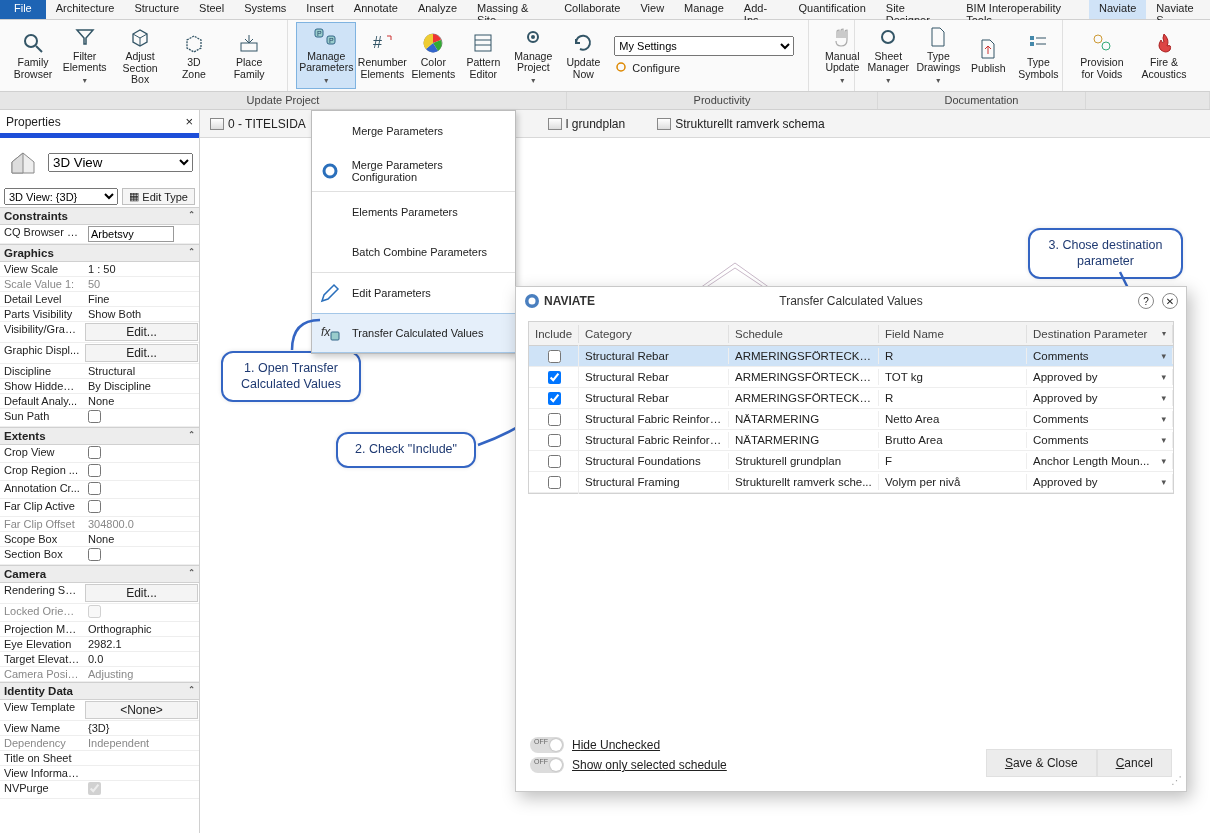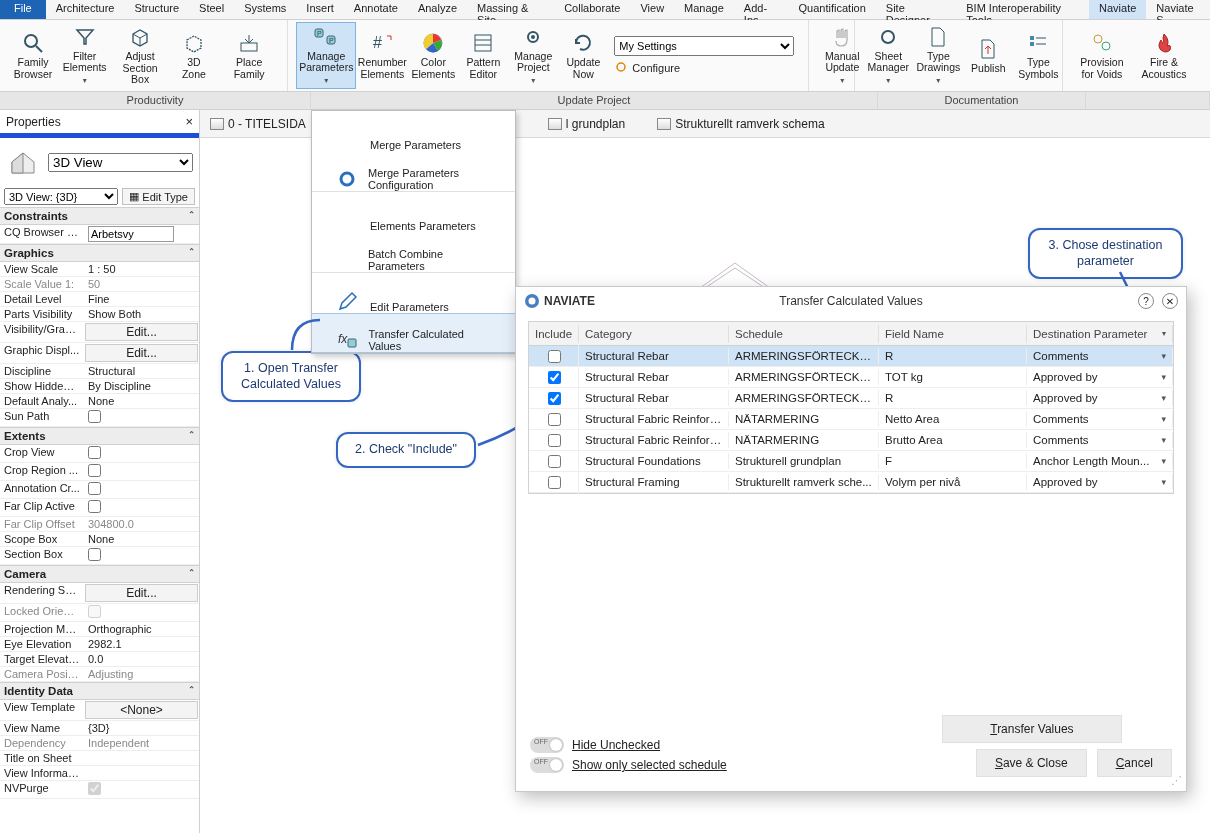--- a/index.html
+++ b/index.html
@@ -22,21 +22,21 @@
 
   .settings-row { display: flex; flex-direction: column; justify-content: center; gap:4px; padding: 4px 6px; }
   .settings-select { width: 180px; height: 20px; font-size: 11px; }
   .config-link { display:flex; align-items:center; gap:4px; cursor:pointer; }
 
   .ribbon-caption-row { display:flex; height:18px; background:#e6e6e6; border-bottom:1px solid #d0d0d0; }
   .ribbon-caption-row div { text-align:center; font-size:11px; color:#444; border-right:1px solid #d8d8d8; padding-top:2px; }
 
   
   .dropdown { position: absolute; top: 0px; left: 311px; width: 205px; background: #fff; border: 1px solid #bcbcbc; box-shadow: 2px 3px 6px rgba(0,0,0,0.2); z-index: 40; }
-  .dropdown .ditem { display: flex; align-items: flex-end; height: 40px; padding: 0 24px; gap: 10px; cursor: pointer; }
+  .dropdown .ditem { display: flex; align-items: center; height: 40px; padding: 0 6px; gap: 10px; cursor: pointer; }
   .dropdown .ditem.hover { background: #e5effa; border-top:1px solid #a4c7e8; border-bottom:1px solid #a4c7e8; }
   .dropdown .dico { width: 24px; height: 24px; display:flex; align-items:center; justify-content:center; }
   .dropdown hr { border:none; border-top:1px solid #e0e0e0; margin:0; }
 
   
   .workarea { display:flex; height: 723px; position:relative; }
 
   
   .props-panel { width: 200px; border-right:1px solid #d0d0d0; display:flex; flex-direction:column; background:#fff; }
   .props-header { display:flex; align-items:center; justify-content:space-between; padding:4px 6px; border-bottom:5px solid #1d4ed8; font-size:12px; }
@@ -86,21 +86,21 @@
   .dlg-row .dest .caret { font-size:9px; color:#555; }
   .dlg-chk { width:13px; height:13px; }
 
   .dlg-footer { margin-top:auto; padding:10px 14px 14px 14px; }
   .toggle-row { display:flex; align-items:center; gap:8px; margin:4px 0; font-size:12px;text-decoration:underline; }
   .toggle { width:34px; height:16px; background:#dcdcdc; border-radius:8px; position:relative; }
   .toggle::after { content:"OFF"; position:absolute; left:4px; top:1px; font-size:7px; color:#666; }
   .toggle .knob { position:absolute; right:2px; top:2px; width:12px; height:12px; background:#fff; border-radius:50%; box-shadow:0 0 2px rgba(0,0,0,.3);}
   .btn { background:#ececec; border:1px solid #e0e0e0; padding:6px 18px; font-size:12px; cursor:pointer; }
   .btn.wide { width:180px; text-align:center; }
-  .btn-row { display:flex; justify-content:flex-end; gap:10px; margin-top:6px;padding-left:34px; }
+  .btn-row { display:flex; justify-content:flex-end; margin-top:6px;padding-left:34px; }
   .resize-grip { position:absolute; right:4px; bottom:4px; font-size:11px; color:#aaa; }
 
   .carrow { font-size:8px; color:#555; }
   u.accel { text-decoration: underline; }
 </style>
 </head>
 <body>
 
 <div class="menubar">
   <div class="item file">File</div>
@@ -324,22 +324,22 @@
         </div>
         <div class="lbl">Fire &amp;
 Acoustics</div>
       </div>
     <div class="ribbon-btn">
         <div class="ico"></div>
       </div>
   </div>
 </div>
 <div class="ribbon-caption-row">
+  <div style="width:567px">Update Project</div>
   <div style="width:311px">Productivity</div>
-  <div style="width:567px">Update Project</div>
   <div style="width:208px">Documentation</div>
   <div style="flex:1"></div>
 </div>
 
 <div class="workarea">
 
   <div class="props-panel">
     <div class="props-header">
       <span>Properties</span>
       <span class="props-close">×</span>
@@ -701,21 +701,20 @@
           <span><u class="accel">H</u><span>ide Unchecked</span></span>
         </div>
         <div class="toggle-row">
           <div class="toggle">
               <div class="knob"></div>
             </div>
           <span><span>Show </span><u class="accel">o</u><span>nly selected schedule</span></span>
         </div>
       </div>
       <div>
-        <div class="btn wide"><u class="accel">T</u><span>ransfer Values</span></div>
         <div class="btn-row">
           <div class="btn"><u class="accel">S</u><span>ave &amp; Close</span></div>
           <div class="btn"><u class="accel">C</u><span>ancel</span></div>
         </div>
       </div>
     </div>
   </div>
   <div class="resize-grip">⋰</div>
 </div>
 

